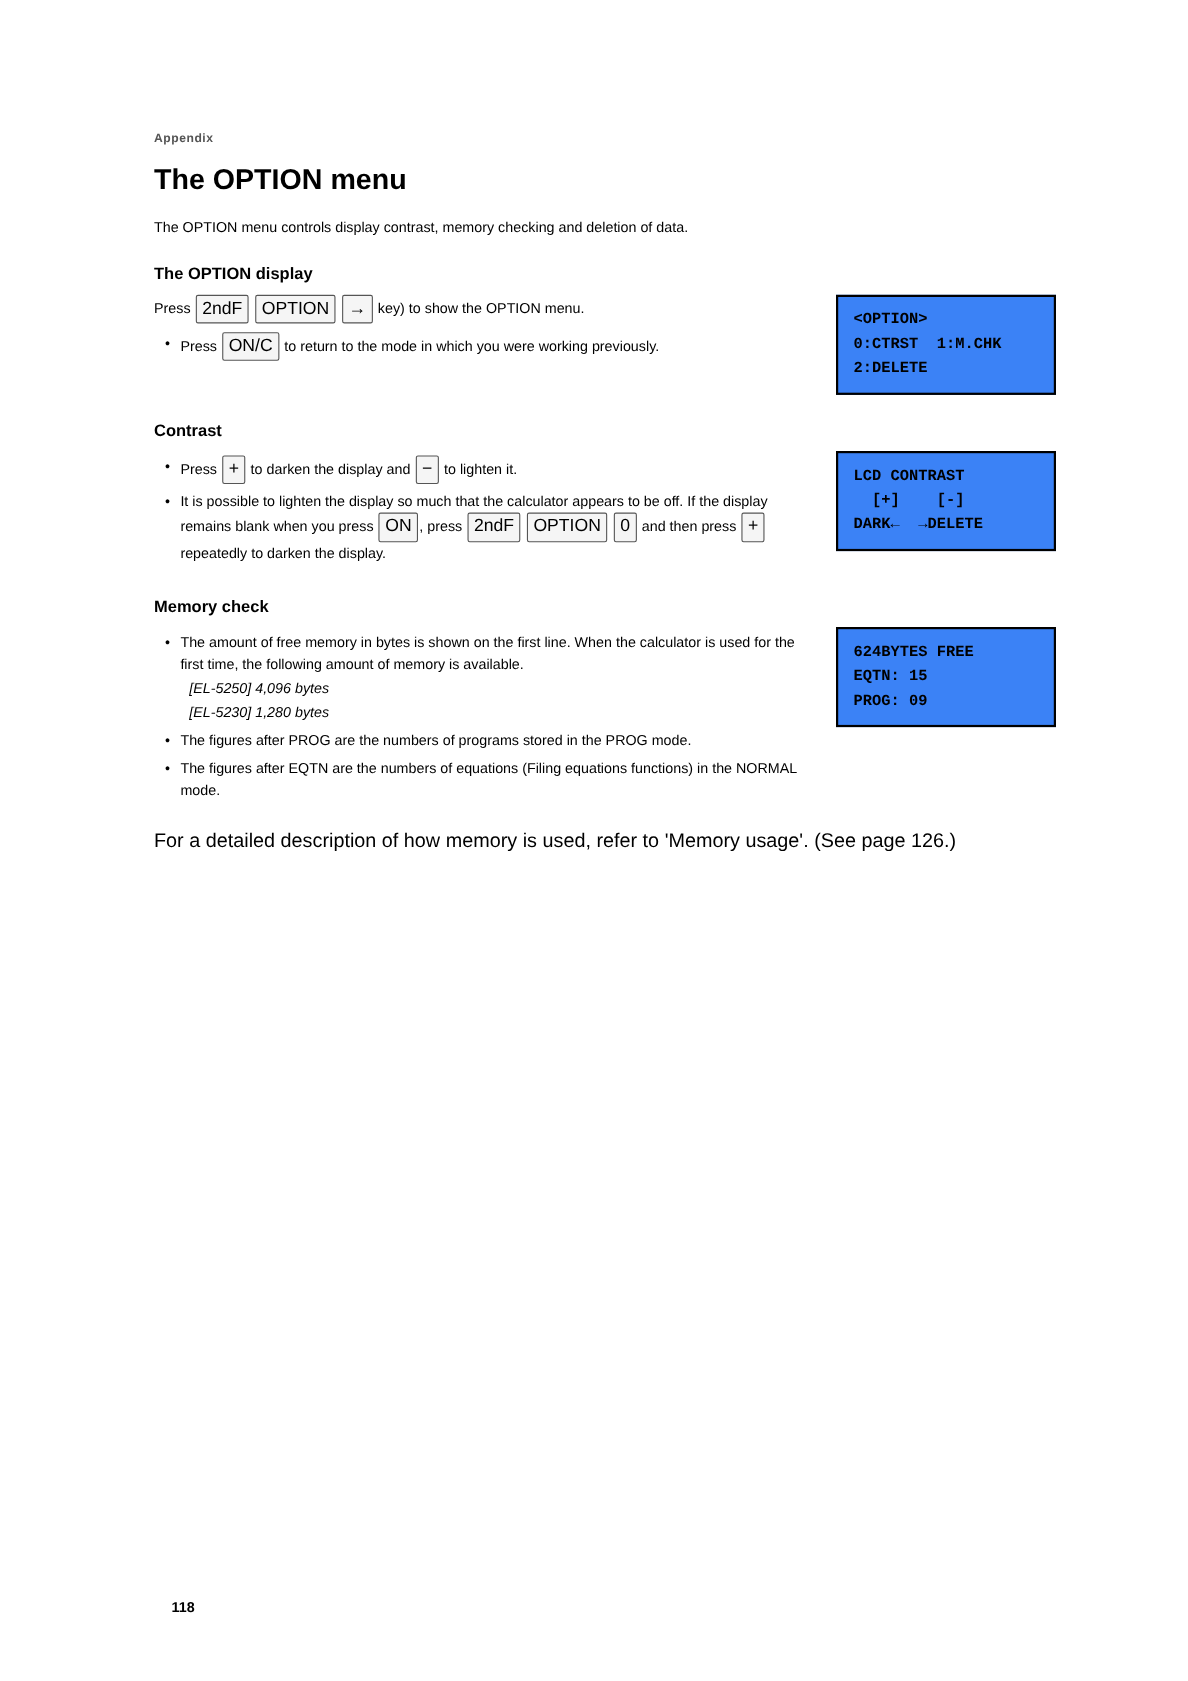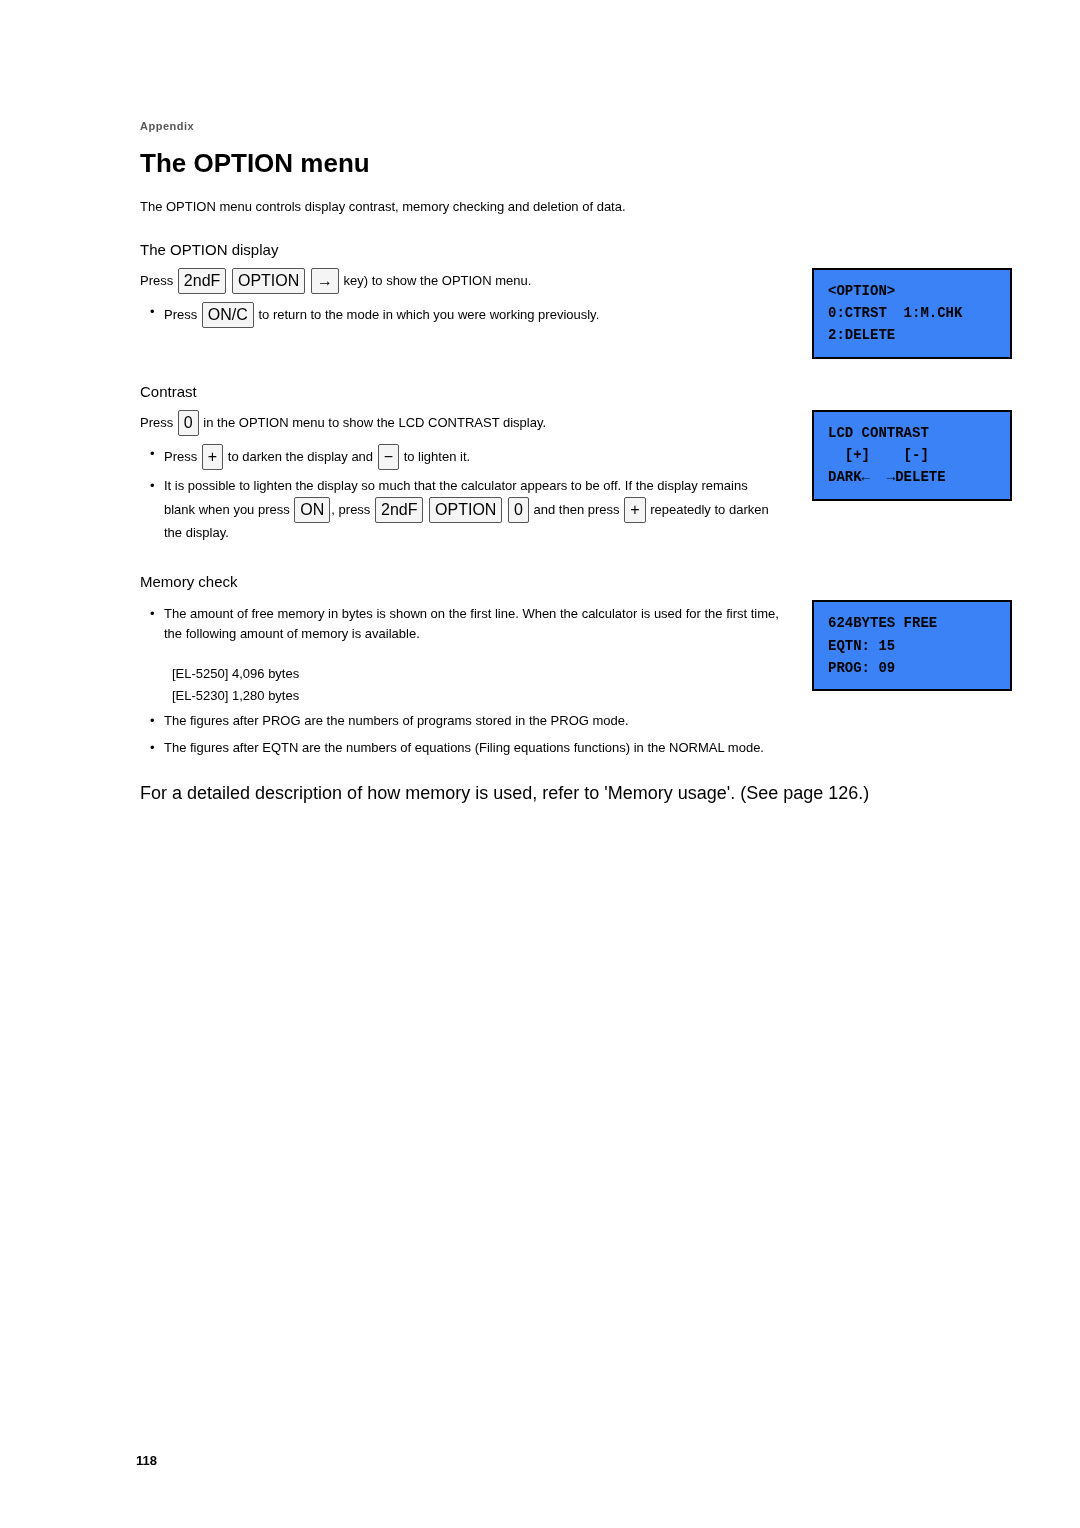--- a/index.html
+++ b/index.html
@@ -10,21 +10,21 @@
       font-size: 13px;
       color: #000000;
       width: 1080px;
       min-height: 1528px;
       padding: 0;
     }
 
     .page {
       width: 1080px;
       min-height: 1528px;
-      padding: 120px 68px 80px 140px;
+      padding: 120px 120px 80px 140px;
       position: relative;
     }
 
     .appendix-label {
       font-size: 11px;
       font-weight: bold;
       color: #555;
       margin-bottom: 16px;
       letter-spacing: 0.5px;
     }
@@ -39,21 +39,21 @@
 
     .intro-text {
       font-size: 13px;
       line-height: 1.5;
       margin-bottom: 24px;
       color: #000;
     }
 
     .section-title {
       font-size: 15px;
-      font-weight: normal;
+      font-weight: bold;
       margin-bottom: 10px;
       color: #000;
     }
 
     .section-block {
       margin-bottom: 24px;
     }
 
     .section-content {
       display: flex;
@@ -111,35 +111,36 @@
       font-size: 16px;
       font-family: Arial, sans-serif;
       background: #f5f5f5;
       border-radius: 2px;
       margin: 0 1px;
       vertical-align: middle;
       line-height: 1.4;
     }
 
     .memory-info {
-      margin-top: 20px;
+      margin-top: 2px;
       margin-bottom: 4px;
+      font-style: italic;
     }
 
     .model-line {
       font-size: 13px;
       margin-left: 8px;
       margin-bottom: 2px;
       line-height: 1.5;
     }
 
     .page-number {
       position: absolute;
       bottom: 60px;
-      left: 136px;
+      left: 156px;
       font-size: 13px;
       font-weight: bold;
     }
 
     .footer-note {
       font-size: 18px;
       line-height: 1.55;
       margin-top: 16px;
     }
   </style>
@@ -173,23 +174,20 @@
       <div class="lcd-display">&lt;OPTION&gt;
 0:CTRST  1:M.CHK
 2:DELETE</div>
     </div>
   </div>
 
   <div class="section-block">
     <h2 class="section-title">Contrast</h2>
     <div class="section-content">
       <div class="section-text">
-        <p>
-          Press <span class="key-button">0</span> in the OPTION menu to show the LCD CONTRAST display.
-        </p>
         <ul class="bullet-list">
           <li>
             Press <span class="key-button">+</span> to darken the display and
             <span class="key-button">−</span> to lighten it.
           </li>
           <li>
             It is possible to lighten the display so much that the calculator appears to be off. If the display remains blank when you press <span class="key-button">ON</span>, press <span class="key-button">2ndF</span> <span class="key-button">OPTION</span> <span class="key-button">0</span> and then press <span class="key-button">+</span> repeatedly to darken the display.
           </li>
         </ul>
       </div>

